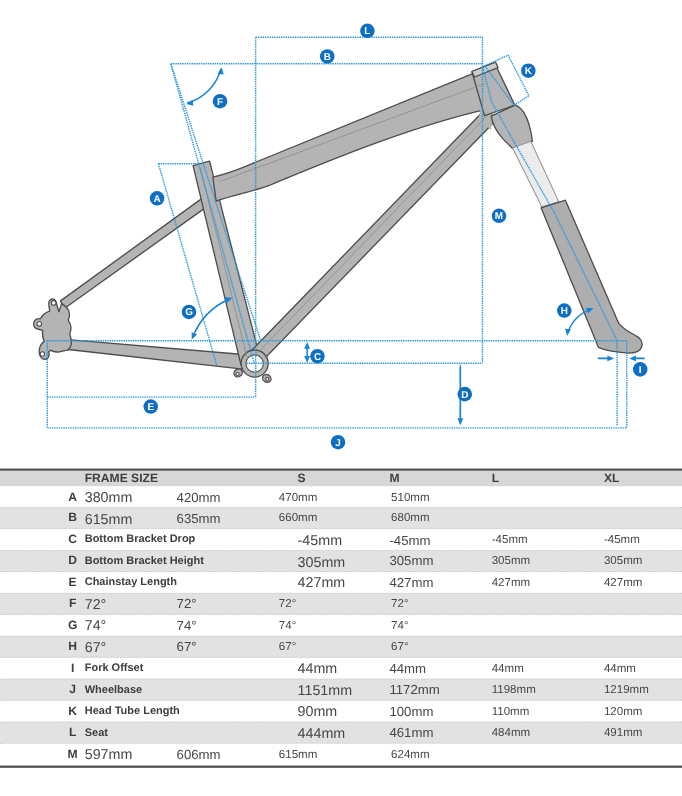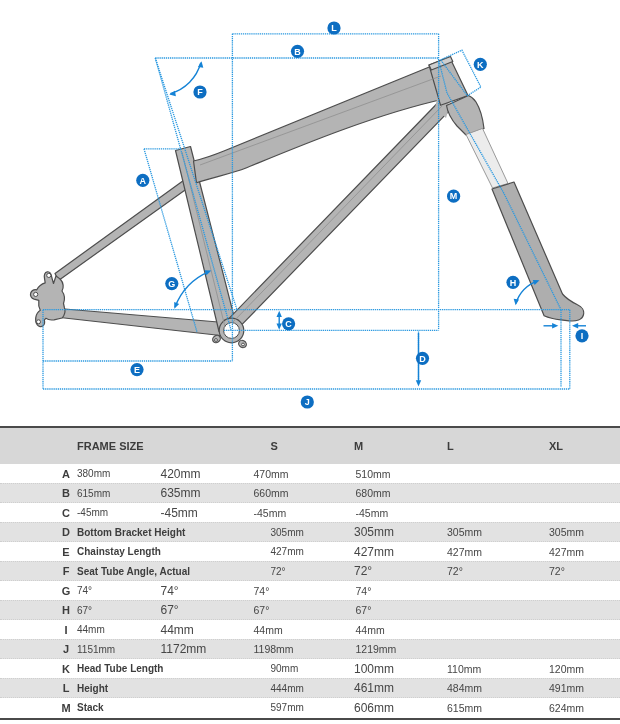--- a/index.html
+++ b/index.html
@@ -1,27 +1,27 @@
 <!DOCTYPE html>
 <html><head>
 <meta charset="utf-8">
 <style>
   html,body{margin:0;padding:0;background:#ffffff;}
   body{width:620px;height:724px;position:relative;font-family:"Liberation Sans",sans-serif;}
   #diagram{position:absolute;left:0;top:0;}
   #tablewrap{position:absolute;left:0;top:426px;width:620px;border-top:2px solid #4a4a4a;border-bottom:2px solid #4a4a4a;}
   .row{display:flex;align-items:center;font-size:11px;color:#3d3d3d;}
-  .hdr{height:36px;background:#d7d7d7;font-weight:bold;}
+  .hdr{height:14px;background:#d7d7d7;font-weight:bold;}
   .hdr div{font-size:11px;color:#3d3d3d;}
   .r{height:19.5px;}
   .odd{background:#e2e2e2;}
   .r + .r{border-top:1px dotted #cfcfcf;margin-top:-1px;}
   .c1{width:77px;box-sizing:border-box;padding-left:55px;text-align:center;font-weight:bold;flex:none;}
   .c2{width:193.5px;flex:none;font-weight:bold;font-size:10px;}
-  .c3{width:83.5px;flex:none;font-size:10px;color:#464646;}
+  .c3{width:83.5px;flex:none;font-size:13px;color:#464646;}
   .c4{width:93px;flex:none;font-size:12px;color:#464646;}
   .c5{width:90px;flex:none;font-size:10.5px;color:#464646;}
   .c6{flex:none;font-size:10.5px;color:#464646;margin-left:12px;}
 </style>
 </head>
 <body>
 <div id="diagram">
 <svg width="620" height="426" viewBox="0 0 620 426">
 <defs>
 <g id="lbl">
@@ -212,20 +212,21 @@
     </div>
   <div class="row r odd">
       <div class="c1">B</div>
       <div class="c3">615mm</div>
       <div class="c4">635mm</div>
       <div class="c5">660mm</div>
       <div class="c6">680mm</div>
     </div>
   <div class="row r">
       <div class="c1">C</div>
+      <div class="c2">Bottom Bracket Drop</div>
       <div class="c3">-45mm</div>
       <div class="c4">-45mm</div>
       <div class="c5">-45mm</div>
       <div class="c6">-45mm</div>
     </div>
   <div class="row r odd">
       <div class="c1">D</div>
       <div class="c2">Bottom Bracket Height</div>
       <div class="c3">305mm</div>
       <div class="c4">305mm</div>
@@ -235,21 +236,20 @@
   <div class="row r">
       <div class="c1">E</div>
       <div class="c2">Chainstay Length</div>
       <div class="c3">427mm</div>
       <div class="c4">427mm</div>
       <div class="c5">427mm</div>
       <div class="c6">427mm</div>
     </div>
   <div class="row r odd">
       <div class="c1">F</div>
-      <div class="c2">Seat Tube Angle, Actual</div>
       <div class="c3">72°</div>
       <div class="c4">72°</div>
       <div class="c5">72°</div>
       <div class="c6">72°</div>
     </div>
   <div class="row r">
       <div class="c1">G</div>
       <div class="c3">74°</div>
       <div class="c4">74°</div>
       <div class="c5">74°</div>
@@ -257,49 +257,50 @@
     </div>
   <div class="row r odd">
       <div class="c1">H</div>
       <div class="c3">67°</div>
       <div class="c4">67°</div>
       <div class="c5">67°</div>
       <div class="c6">67°</div>
     </div>
   <div class="row r">
       <div class="c1">I</div>
+      <div class="c2">Fork Offset</div>
       <div class="c3">44mm</div>
       <div class="c4">44mm</div>
       <div class="c5">44mm</div>
       <div class="c6">44mm</div>
     </div>
   <div class="row r odd">
       <div class="c1">J</div>
+      <div class="c2">Wheelbase</div>
       <div class="c3">1151mm</div>
       <div class="c4">1172mm</div>
       <div class="c5">1198mm</div>
       <div class="c6">1219mm</div>
     </div>
   <div class="row r">
       <div class="c1">K</div>
       <div class="c2">Head Tube Length</div>
       <div class="c3">90mm</div>
       <div class="c4">100mm</div>
       <div class="c5">110mm</div>
       <div class="c6">120mm</div>
     </div>
   <div class="row r odd">
       <div class="c1">L</div>
-      <div class="c2">Height</div>
+      <div class="c2">Seat</div>
       <div class="c3">444mm</div>
       <div class="c4">461mm</div>
       <div class="c5">484mm</div>
       <div class="c6">491mm</div>
     </div>
   <div class="row r">
       <div class="c1">M</div>
-      <div class="c2">Stack</div>
       <div class="c3">597mm</div>
       <div class="c4">606mm</div>
       <div class="c5">615mm</div>
       <div class="c6">624mm</div>
     </div>
 </div>
 
 </body></html>

